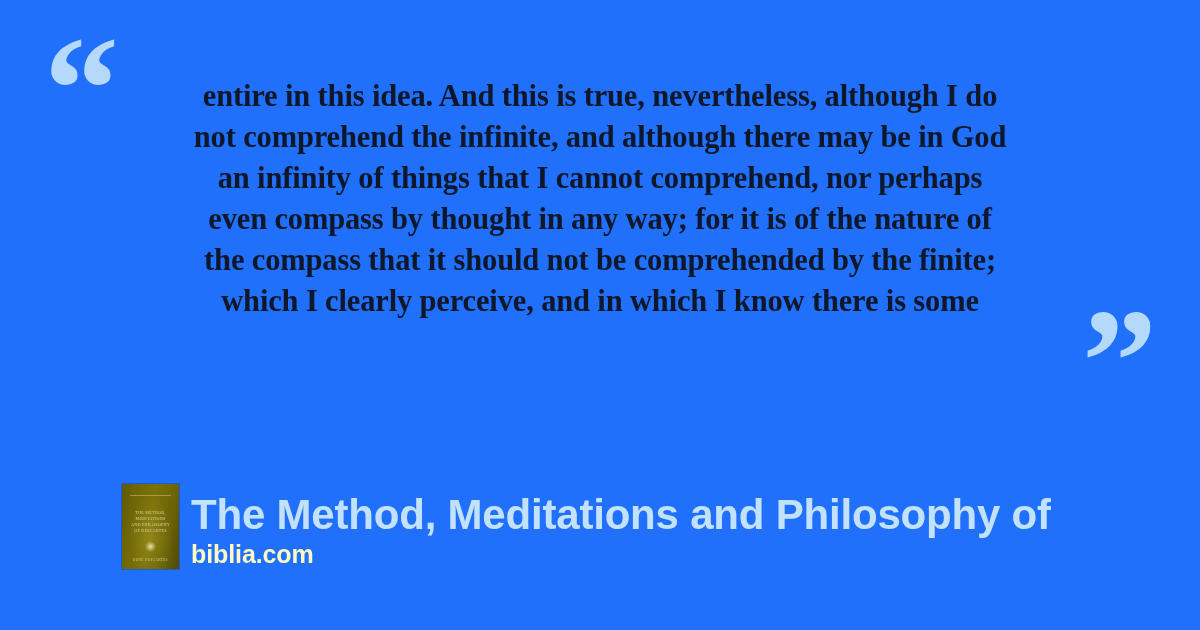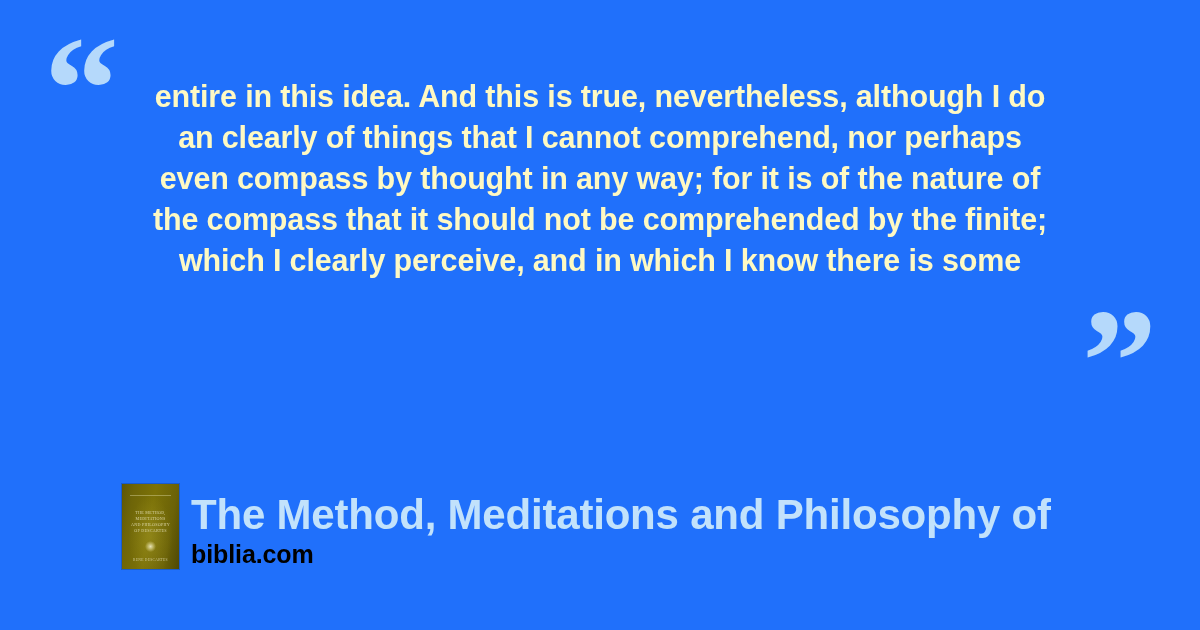--- a/index.html
+++ b/index.html
@@ -44,22 +44,22 @@
   
   #quote-block {
     position: absolute;
     left: 110px;
     top: 76px;
     width: 980px;
     text-align: center;
   }
   .quote-line {
     display: block;
-    color: #fef9c3;
-    font-family: Liberation Sans, sans-serif;
+    color: #0f172a;
+    font-family: Liberation Serif, serif;
     font-weight: 700;
     font-size: 30.5px;
     line-height: 41px;
     letter-spacing: -0.15px;
     white-space: nowrap;
   }
 
   
   #footer {
     position: absolute;
@@ -138,40 +138,41 @@
     color: #c2e2fb;
     font-family: "Liberation Sans", sans-serif;
     font-weight: 700;
     font-size: 42px;
     line-height: 50px;
     letter-spacing: -0.2px;
     white-space: nowrap;
     overflow: hidden;
   }
   #site-name {
-    color: #000000;
+    color: #fef9c3;
     font-family: "Liberation Sans", sans-serif;
     font-weight: 700;
     font-size: 25px;
     line-height: 30px;
     letter-spacing: -0.1px;
     white-space: nowrap;
     margin-top: -1px;
   }
 </style>
 </head>
 <body>
 
 <div id="card">
 
   <span id="quote-open" class="quote-mark">“</span>
 
   <div id="quote-block">
     <span class="quote-line">entire in this idea. And this is true, nevertheless, although I do</span>
-    <span class="quote-line">an clearly of things that I cannot comprehend, nor perhaps</span>
+    <span class="quote-line">not comprehend the infinite, and although there may be in God</span>
+    <span class="quote-line">an infinity of things that I cannot comprehend, nor perhaps</span>
     <span class="quote-line">even compass by thought in any way; for it is of the nature of</span>
     <span class="quote-line">the compass that it should not be comprehended by the finite;</span>
     <span class="quote-line">which I clearly perceive, and in which I know there is some</span>
   </div>
 
   <span id="quote-close" class="quote-mark">”</span>
 
   <div id="footer">
 
     <div id="book-cover">

